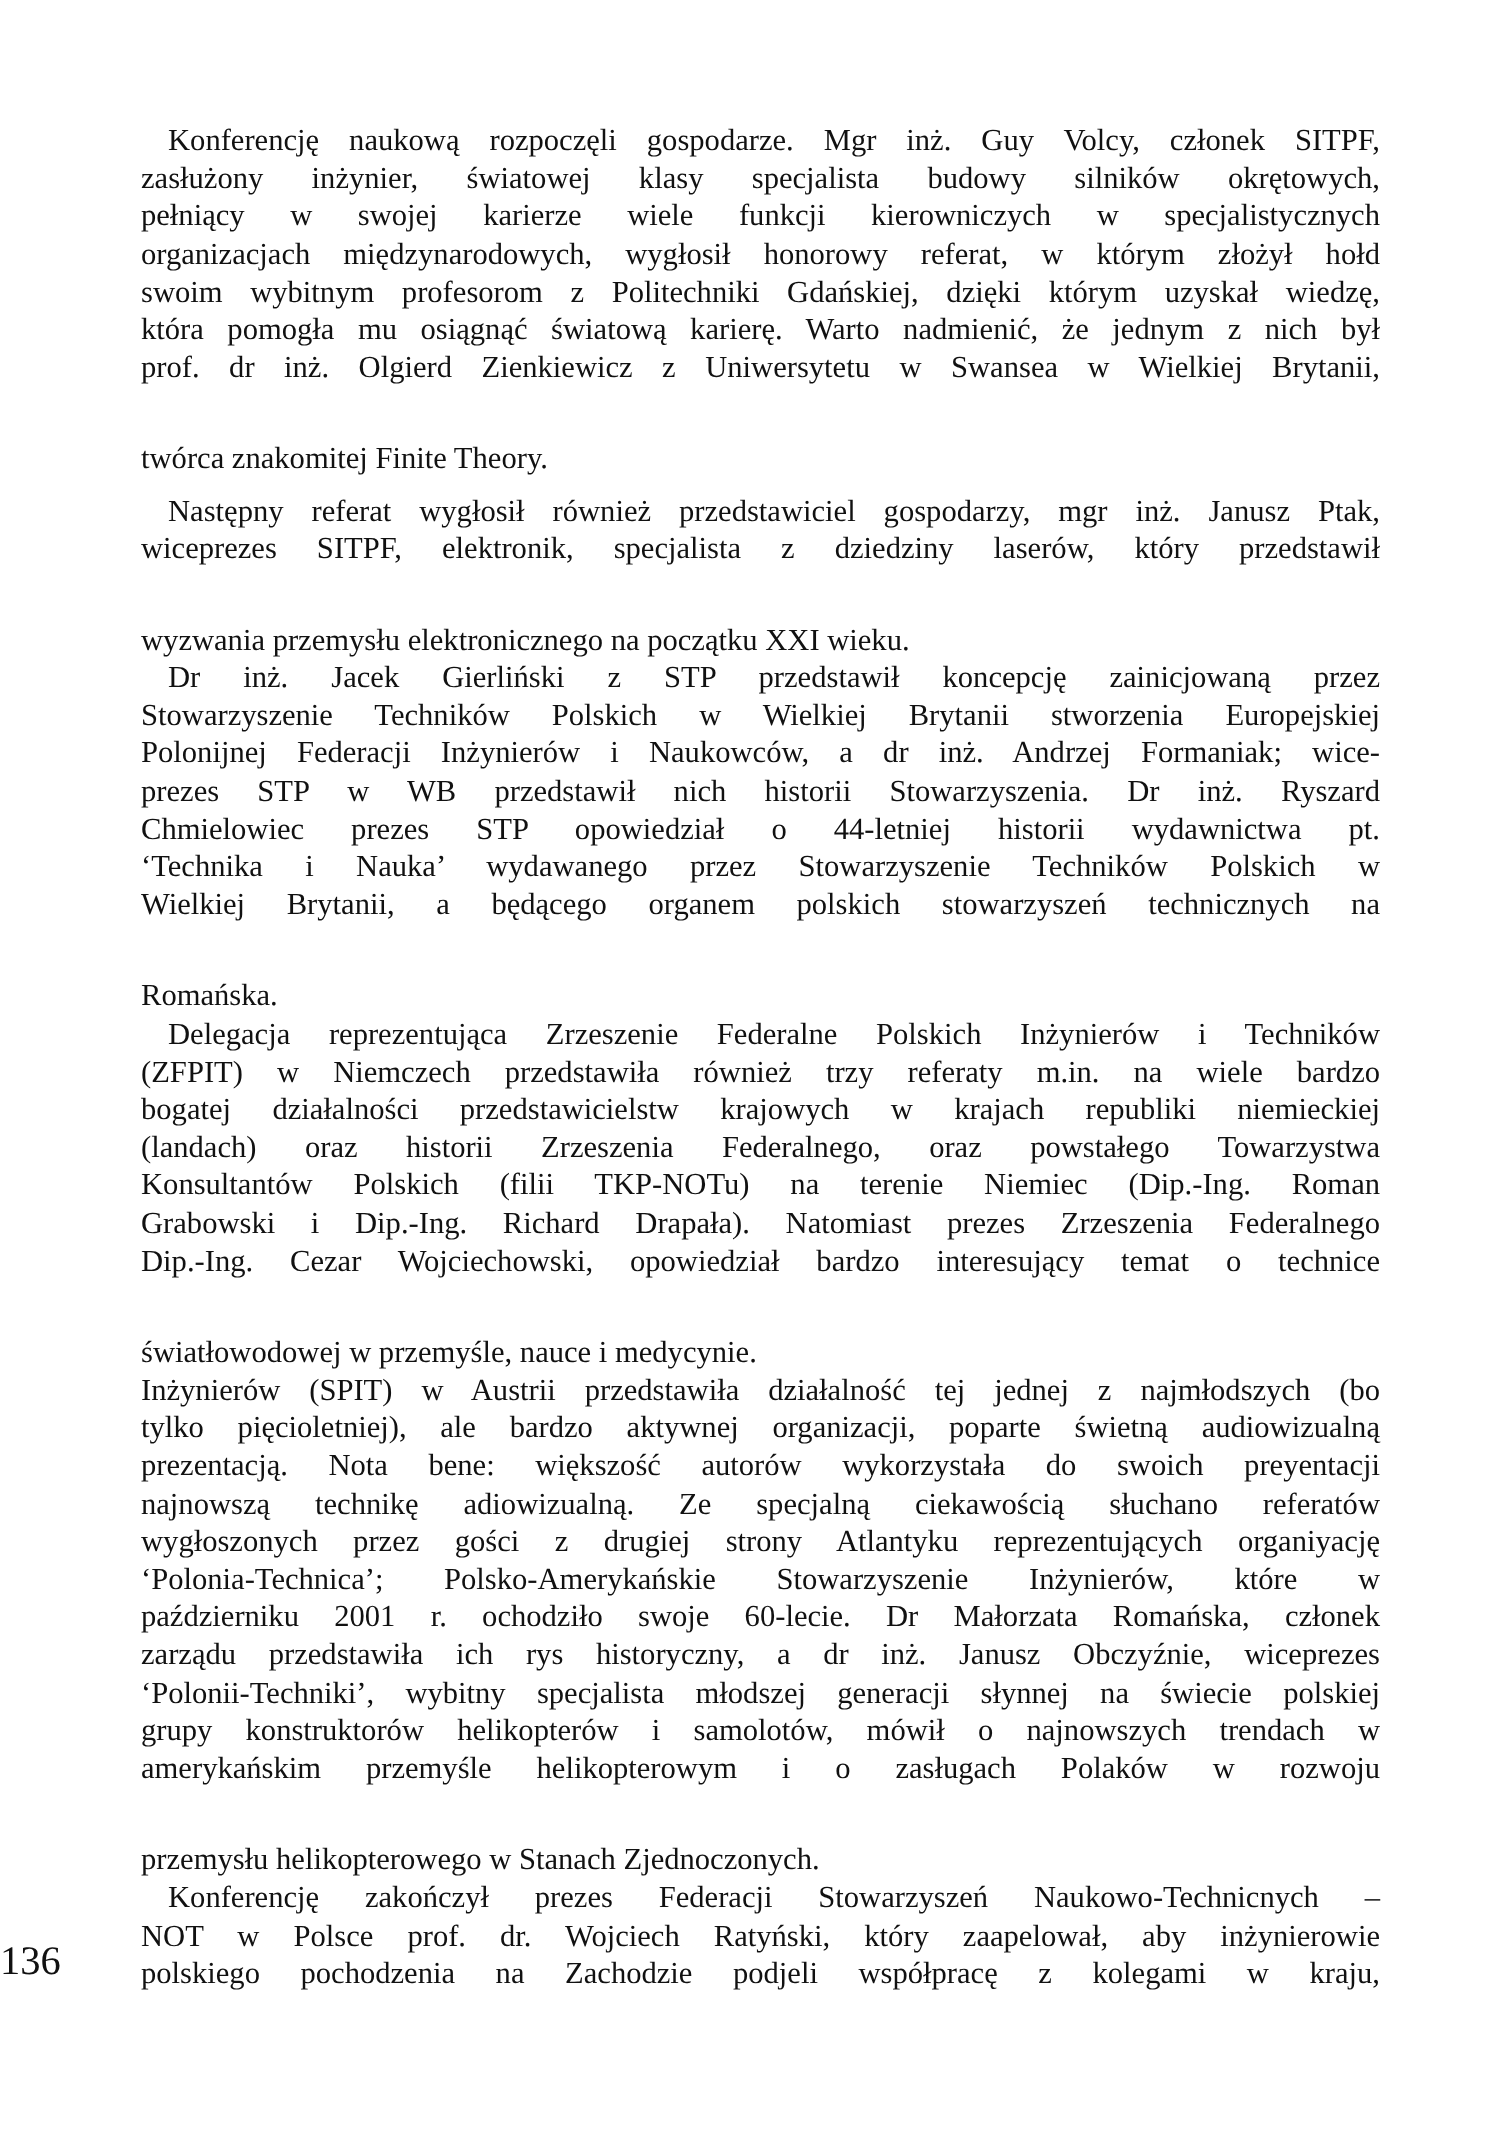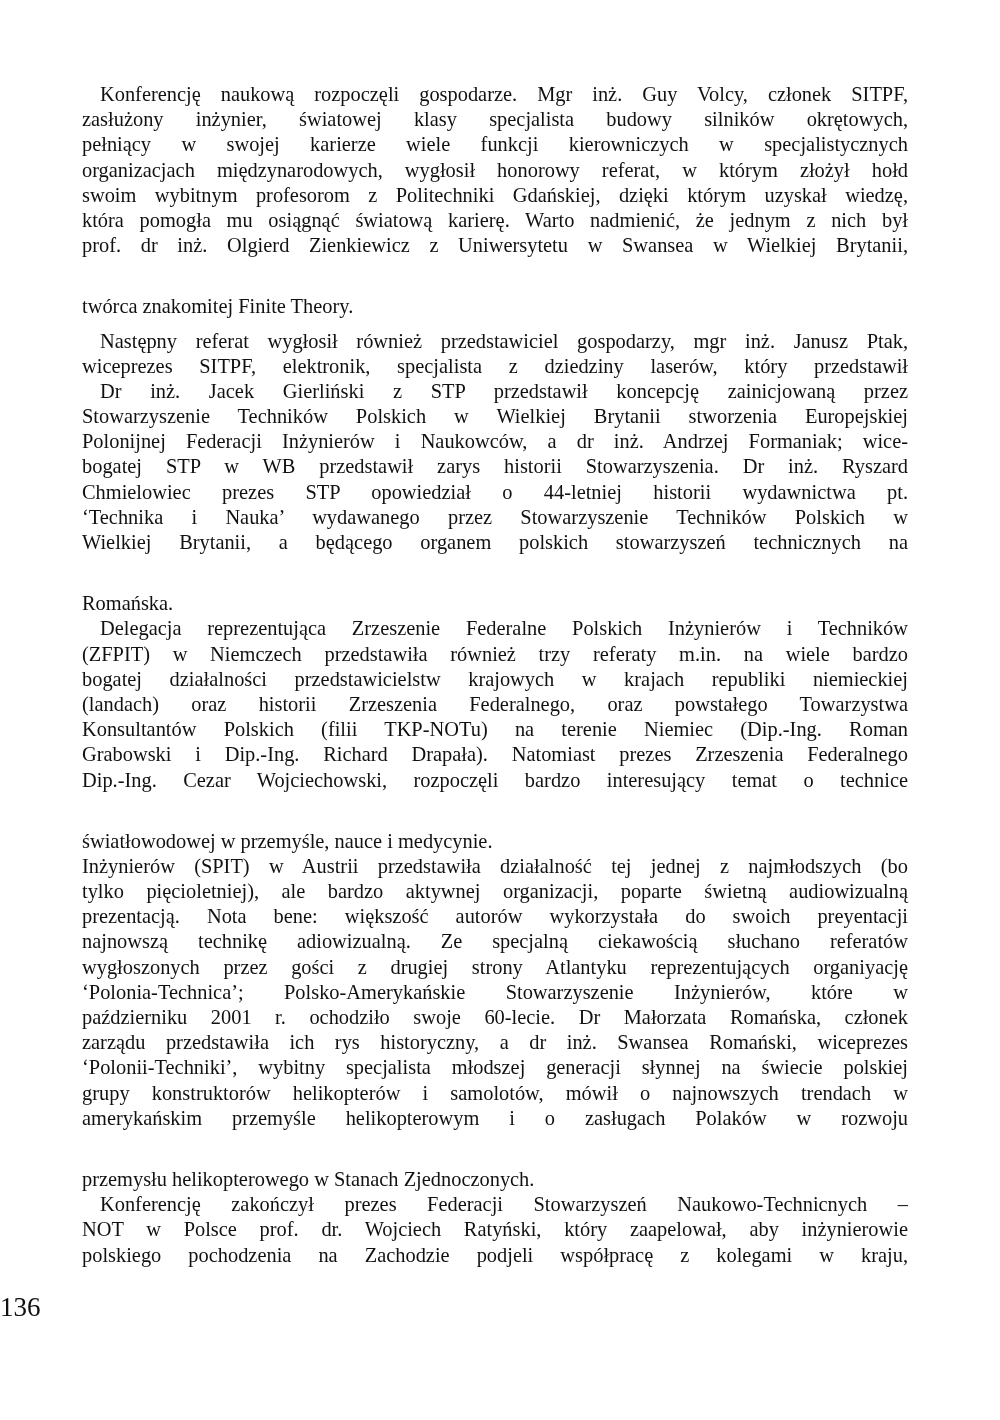--- a/index.html
+++ b/index.html
@@ -10,21 +10,21 @@
     body {
       width: 1000px;
       height: 1420px;
       position: relative;
       overflow: hidden;
       font-family: "Liberation Serif", "DejaVu Serif", serif;
       color: #111111;
     }
     .page {
       position: absolute;
-      left: 82px;
+      left: 94px;
       top: 82px;
       width: 826px;
     }
     .line {
       display: block;
       height: 25.2px;
       line-height: 25.2px;
       font-size: 20.4px;
       white-space: nowrap;
       text-align: justify;
@@ -63,53 +63,54 @@
     <span class="line">swoim wybitnym profesorom z Politechniki Gdańskiej, dzięki którym uzyskał wiedzę,</span>
     <span class="line">która pomogła mu osiągnąć światową karierę. Warto nadmienić, że jednym z nich był</span>
     <span class="line">prof. dr inż. Olgierd Zienkiewicz z Uniwersytetu w Swansea w Wielkiej Brytanii,</span>
     <span class="line last">twórca znakomitej Finite Theory.</span>
   </div>
   <div class="para-gap"></div>
 
   <div>
     <span class="line indent">Następny referat wygłosił również przedstawiciel gospodarzy, mgr inż. Janusz Ptak,</span>
     <span class="line">wiceprezes SITPF, elektronik, specjalista z dziedziny laserów, który przedstawił</span>
+    <span class="line last">wyzwania przemysłu elektronicznego na początku XXI wieku.</span>
   </div>
 
   <div>
     <span class="line indent">Dr inż. Jacek Gierliński z STP przedstawił  koncepcję zainicjowaną przez</span>
     <span class="line">Stowarzyszenie Techników Polskich w Wielkiej Brytanii stworzenia Europejskiej</span>
     <span class="line">Polonijnej Federacji Inżynierów i Naukowców, a dr inż. Andrzej Formaniak; wice-</span>
-    <span class="line">bogatej STP w WB przedstawił zarys historii Stowarzyszenia. Dr inż. Ryszard</span>
+    <span class="line">prezes STP w WB przedstawił nich historii Stowarzyszenia. Dr inż. Ryszard</span>
     <span class="line">Chmielowiec   prezes STP opowiedział o 44-letniej historii wydawnictwa pt.</span>
     <span class="line">‘Technika i Nauka’ wydawanego przez Stowarzyszenie Techników Polskich w</span>
     <span class="line">Wielkiej Brytanii, a  będącego organem polskich stowarzyszeń technicznych na</span>
     <span class="line last">Romańska.</span>
   </div>
 
   <div>
     <span class="line indent">Delegacja reprezentująca  Zrzeszenie Federalne Polskich Inżynierów i Techników</span>
     <span class="line">(ZFPIT) w Niemczech przedstawiła również trzy referaty m.in. na wiele bardzo</span>
     <span class="line">bogatej działalności przedstawicielstw krajowych w krajach republiki niemieckiej</span>
     <span class="line">(landach) oraz historii Zrzeszenia Federalnego, oraz powstałego Towarzystwa</span>
     <span class="line">Konsultantów Polskich (filii TKP-NOTu) na terenie Niemiec (Dip.-Ing. Roman</span>
     <span class="line">Grabowski i Dip.-Ing. Richard Drapała). Natomiast prezes Zrzeszenia Federalnego</span>
-    <span class="line">Dip.-Ing. Cezar Wojciechowski, rozpoczęli bardzo interesujący temat o technice</span>
+    <span class="line">Dip.-Ing. Cezar Wojciechowski, opowiedział bardzo interesujący temat o technice</span>
     <span class="line last">światłowodowej w przemyśle, nauce i medycynie.</span>
   </div>
 
   <div>
     <span class="line">Inżynierów (SPIT) w Austrii przedstawiła działalność tej jednej z najmłodszych (bo</span>
     <span class="line">tylko pięcioletniej), ale bardzo aktywnej  organizacji, poparte świetną audiowizualną</span>
     <span class="line">prezentacją. Nota bene: większość autorów wykorzystała do swoich preyentacji</span>
     <span class="line">najnowszą technikę adiowizualną.  Ze specjalną ciekawością słuchano referatów</span>
     <span class="line">wygłoszonych przez gości z drugiej strony Atlantyku reprezentujących organiyację</span>
     <span class="line">‘Polonia-Technica’; Polsko-Amerykańskie Stowarzyszenie Inżynierów, które w</span>
     <span class="line">październiku 2001 r. ochodziło swoje 60-lecie. Dr Małorzata Romańska, członek</span>
-    <span class="line">zarządu przedstawiła ich rys historyczny, a dr inż. Swansea Romański, wiceprezes</span>
+    <span class="line">zarządu przedstawiła ich rys historyczny, a dr inż. Janusz Obczyźnie, wiceprezes</span>
     <span class="line">‘Polonii-Techniki’, wybitny specjalista młodszej generacji słynnej na świecie polskiej</span>
     <span class="line">grupy konstruktorów helikopterów i samolotów, mówił o najnowszych trendach w</span>
     <span class="line">amerykańskim przemyśle helikopterowym i o zasługach Polaków w rozwoju</span>
     <span class="line last">przemysłu helikopterowego w Stanach Zjednoczonych.</span>
   </div>
 
   <div>
     <span class="line indent">Konferencję zakończył prezes Federacji Stowarzyszeń Naukowo-Technicnych –</span>
     <span class="line">NOT w Polsce prof. dr. Wojciech Ratyński, który zaapelował, aby inżynierowie</span>
     <span class="line">polskiego pochodzenia na Zachodzie podjeli współpracę z kolegami w kraju,</span>

